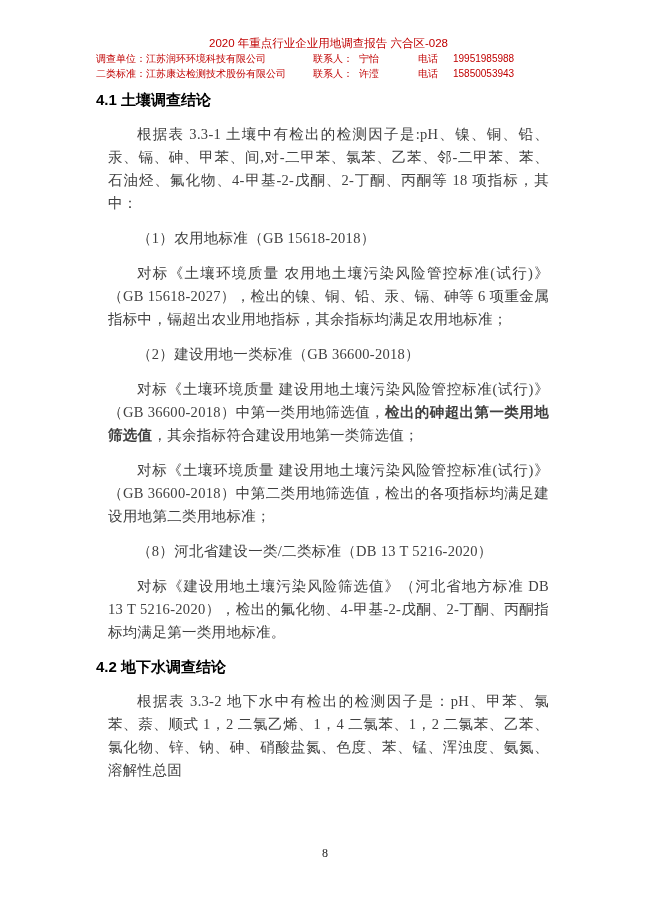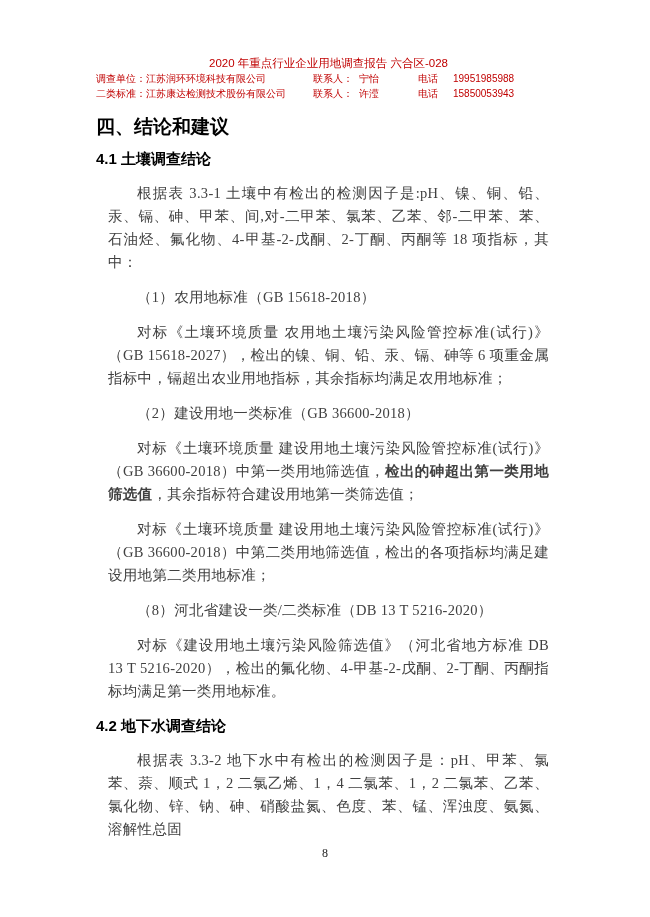--- a/index.html
+++ b/index.html
@@ -66,21 +66,21 @@
     text-align:center;
     font-size:12px;
     color:#222222;
   }
 </style>
 </head>
 <body>
 
 <div class="page">
 
-  <header class="doc-header" style="color: rgb(192, 0, 0); margin-top: 20px;">
+  <header class="doc-header" style="color: rgb(192, 0, 0);">
     <div class="doc-title" style="color: rgb(192, 0, 0);">2020 年重点行业企业用地调查报告 六合区-028</div>
 
     <div class="header-row">
       <span style="color: rgb(192, 0, 0);">调查单位：</span>
       <span style="color: rgb(192, 0, 0);">江苏润环环境科技有限公司</span>
       <span style="color: rgb(192, 0, 0);">联系人：</span>
       <span style="color: rgb(192, 0, 0);">宁怡</span>
       <span style="color: rgb(192, 0, 0);">电话</span>
       <span style="color: rgb(192, 0, 0);">19951985988</span>
     </div>
@@ -90,21 +90,20 @@
       <span style="color: rgb(192, 0, 0);">江苏康达检测技术股份有限公司</span>
       <span style="color: rgb(192, 0, 0);">联系人：</span>
       <span style="color: rgb(192, 0, 0);">许滢</span>
       <span style="color: rgb(192, 0, 0);">电话</span>
       <span style="color: rgb(192, 0, 0);">15850053943</span>
     </div>
   </header>
 
   <main class="body-text">
 
-    <div class="h1">四、结论和建议</div>
 
     <div class="h2">4.1 土壤调查结论</div>
 
     <p>根据表 3.3-1 土壤中有检出的检测因子是:pH、镍、铜、铅、汞、镉、砷、甲苯、间,对-二甲苯、氯苯、乙苯、邻-二甲苯、苯、石油烃、氟化物、4-甲基-2-戊酮、2-丁酮、丙酮等 18 项指标，其中：</p>
 
     <p>（1）农用地标准（GB 15618-2018）</p>
     <p>对标《土壤环境质量 农用地土壤污染风险管控标准(试行)》（GB 15618-2027），检出的镍、铜、铅、汞、镉、砷等 6 项重金属指标中，镉超出农业用地指标，其余指标均满足农用地标准；</p>
 
     <p>（2）建设用地一类标准（GB 36600-2018）</p>
     <p><span>对标《土壤环境质量 建设用地土壤污染风险管控标准(试行)》（GB 36600-2018）中第一类用地筛选值，</span><b>检出的砷超出第一类用地筛选值</b><span>，其余指标符合建设用地第一类筛选值；</span></p>

